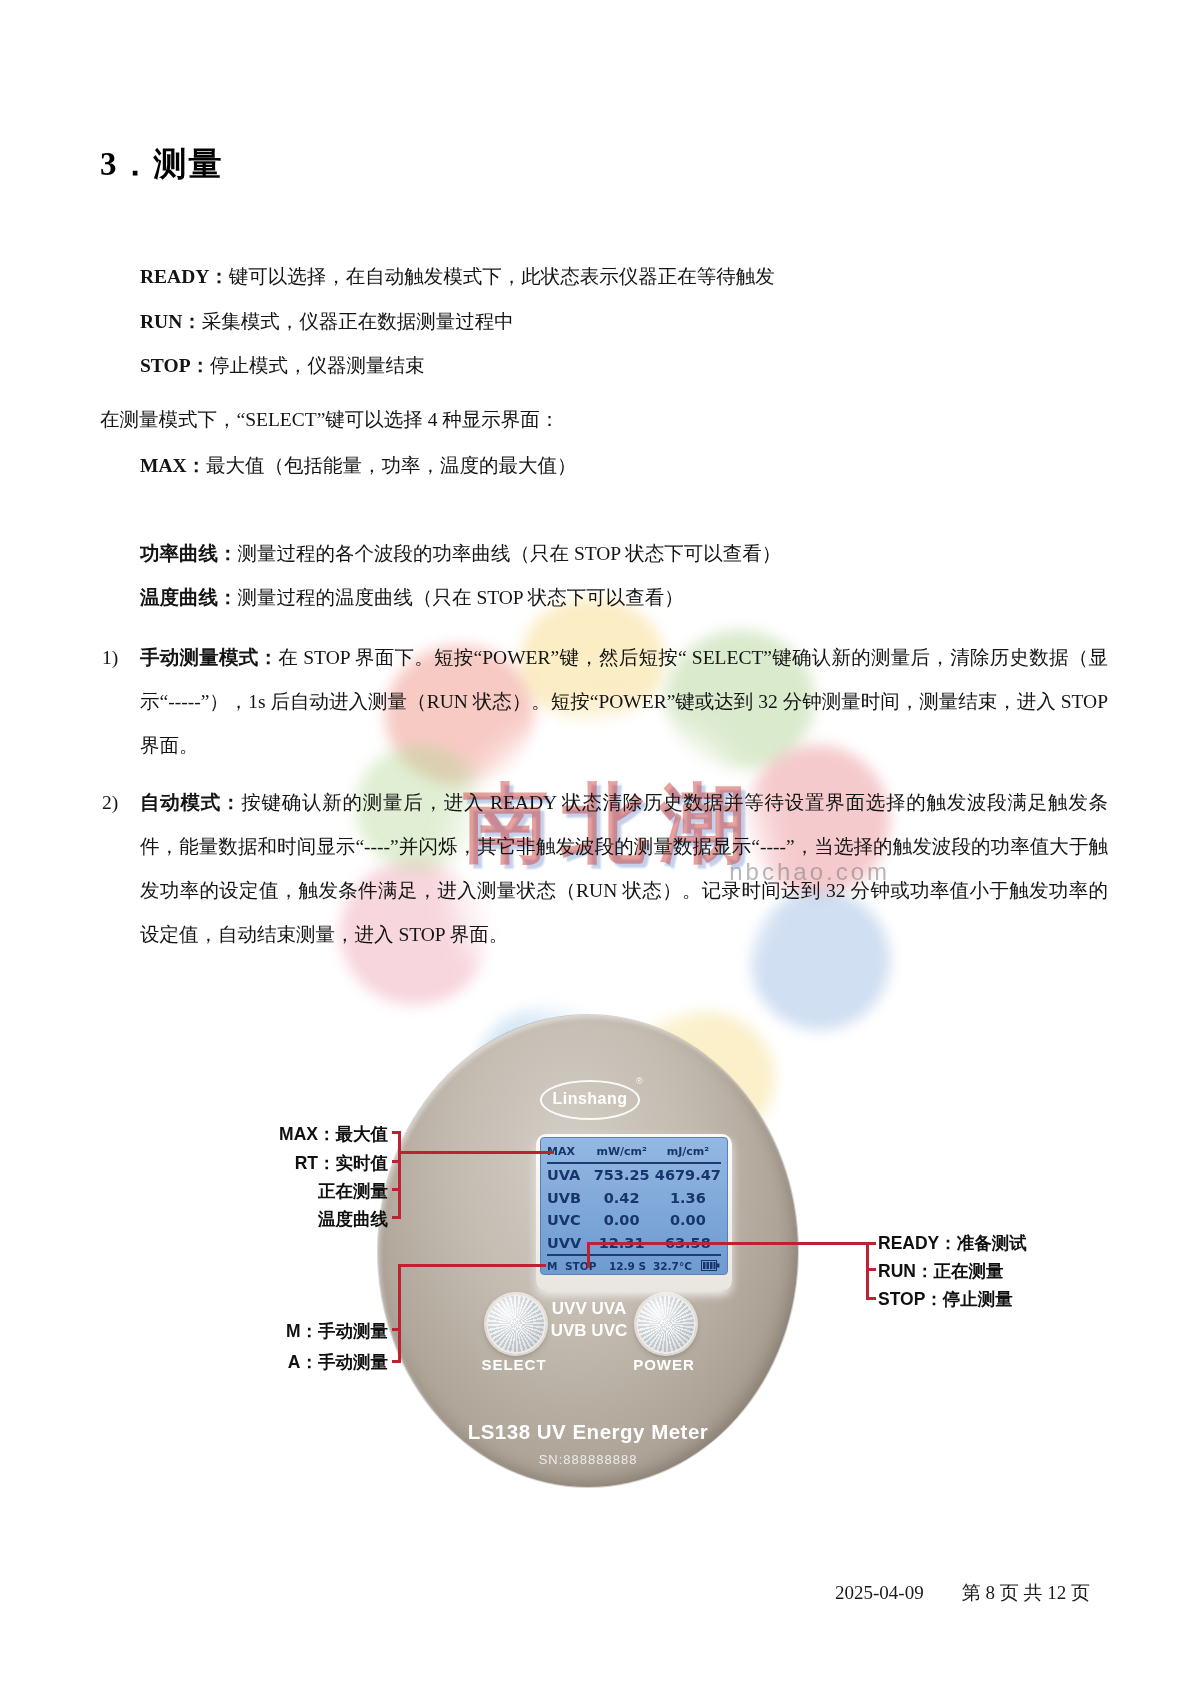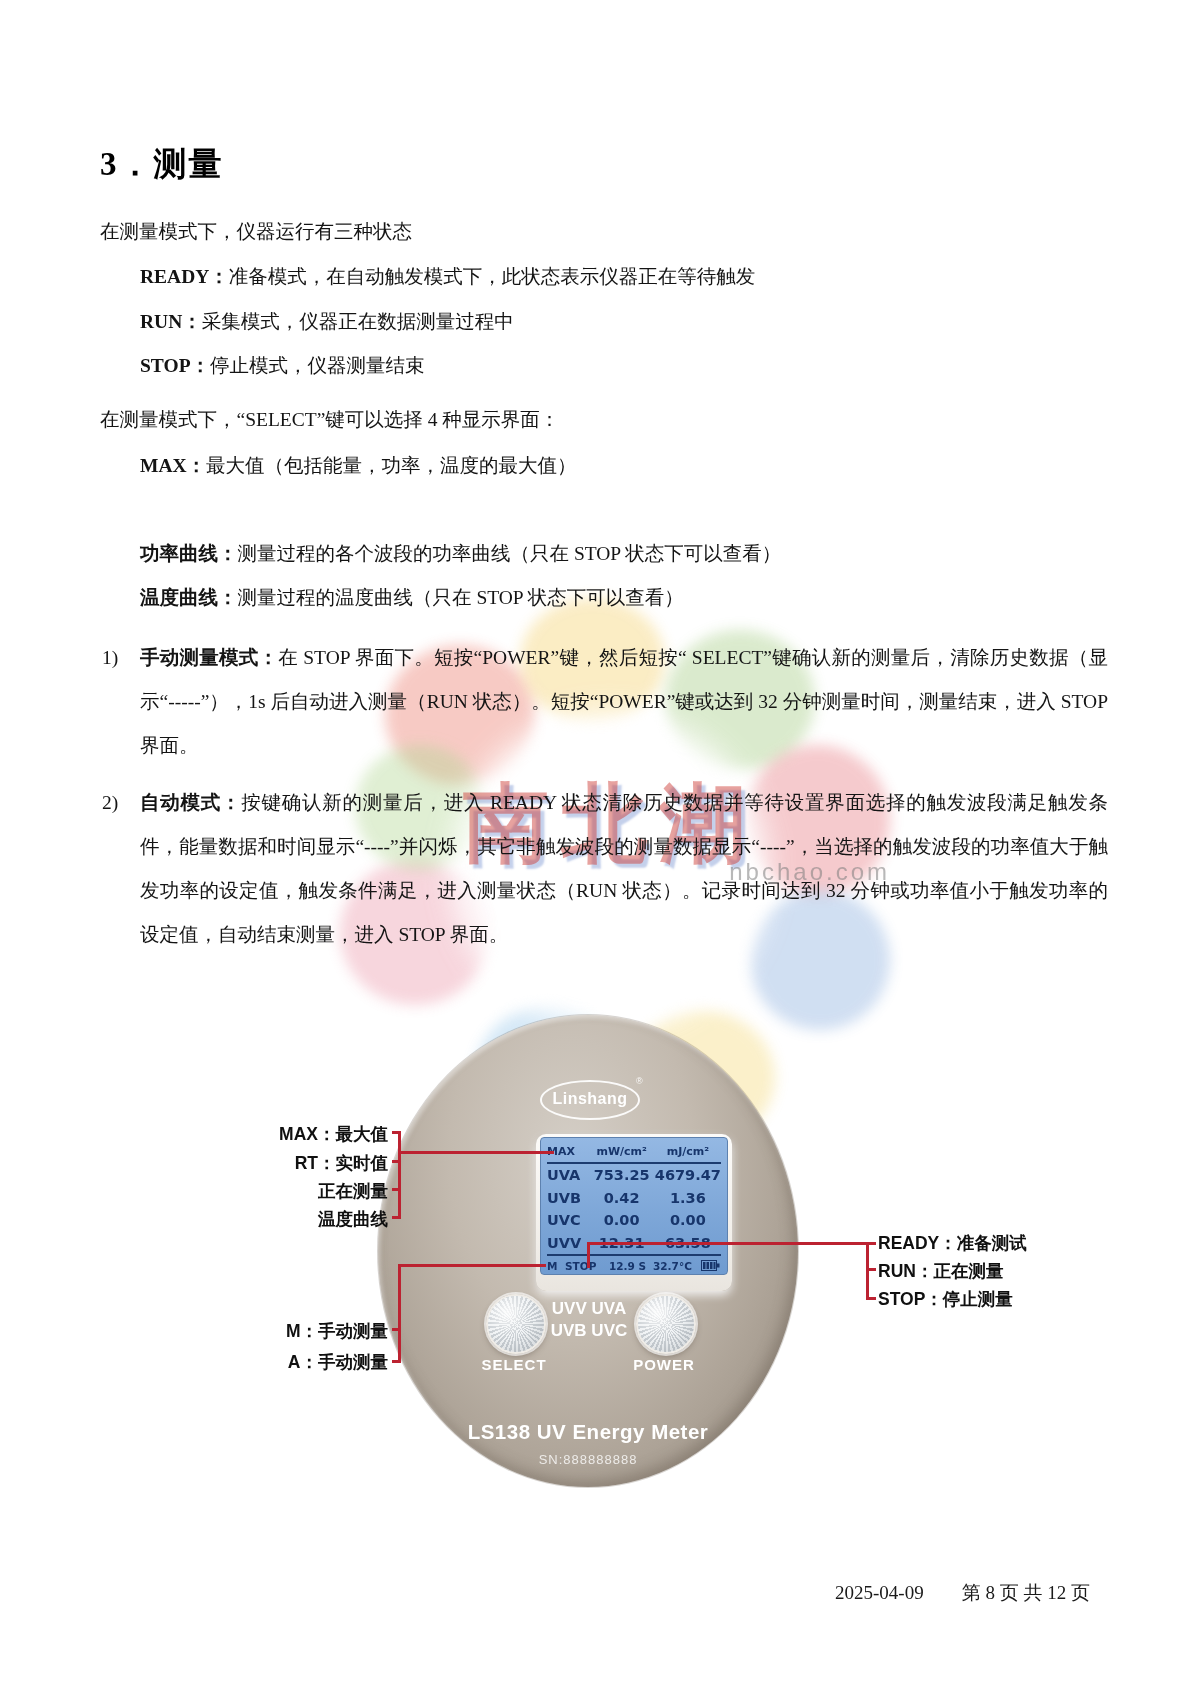--- a/index.html
+++ b/index.html
@@ -92,22 +92,21 @@
     <div class="blob b8"></div>
     <div class="blob b9"></div>
     <div class="blob b10"></div>
     <div class="blob bwhite"></div>
   </div>
   <div class="abs wm-cjk">南北潮</div>
   <div class="abs wm-domain">nbchao.com</div>
 
   <div class="abs txt doc-title" style="left:100px;top:142px;">3．测量</div>
 
-  <div class="abs txt body-line" style="left:100px;top:218px;">在测量模式下，仪器运行有三种状态</div>
-  <div class="abs txt body-line" style="left:140px;top:263px;"><span class="lbl">READY：</span><span>准备模式，在自动触发模式下，此状态表示仪器正在等待触发</span></div>
+  <div class="abs txt body-line" style="left:140px;top:263px;"><span class="lbl">READY：</span><span>键可以选择，在自动触发模式下，此状态表示仪器正在等待触发</span></div>
   <div class="abs txt body-line" style="left:140px;top:308px;"><span class="lbl">RUN：</span><span>采集模式，仪器正在数据测量过程中</span></div>
   <div class="abs txt body-line" style="left:140px;top:352px;"><span class="lbl">STOP：</span><span>停止模式，仪器测量结束</span></div>
 
   <div class="abs txt body-line" style="left:100px;top:406px;">在测量模式下，“SELECT”键可以选择 4 种显示界面：</div>
   <div class="abs txt body-line" style="left:140px;top:452px;"><span class="lbl">MAX：</span><span>最大值（包括能量，功率，温度的最大值）</span></div>
   <div class="abs txt body-line" style="left:140px;top:540px;"><span class="lbl">功率曲线：</span><span>测量过程的各个波段的功率曲线（只在 STOP 状态下可以查看）</span></div>
   <div class="abs txt body-line" style="left:140px;top:584px;"><span class="lbl">温度曲线：</span><span>测量过程的温度曲线（只在 STOP 状态下可以查看）</span></div>
 
   <div class="abs txt item-num" style="left:102px;top:636px;">1)</div>
   <div class="abs txt para" style="left:140px;top:636px;width:968px;"><span class="lbl">手动测量模式：</span><span>在 STOP 界面下。短按“POWER”键，然后短按“ SELECT”键确认新的测量后，清除历史数据（显示“-----”），1s 后自动进入测量（RUN 状态）。短按“POWER”键或达到 32 分钟测量时间，测量结束，进入 STOP 界面。</span></div>

